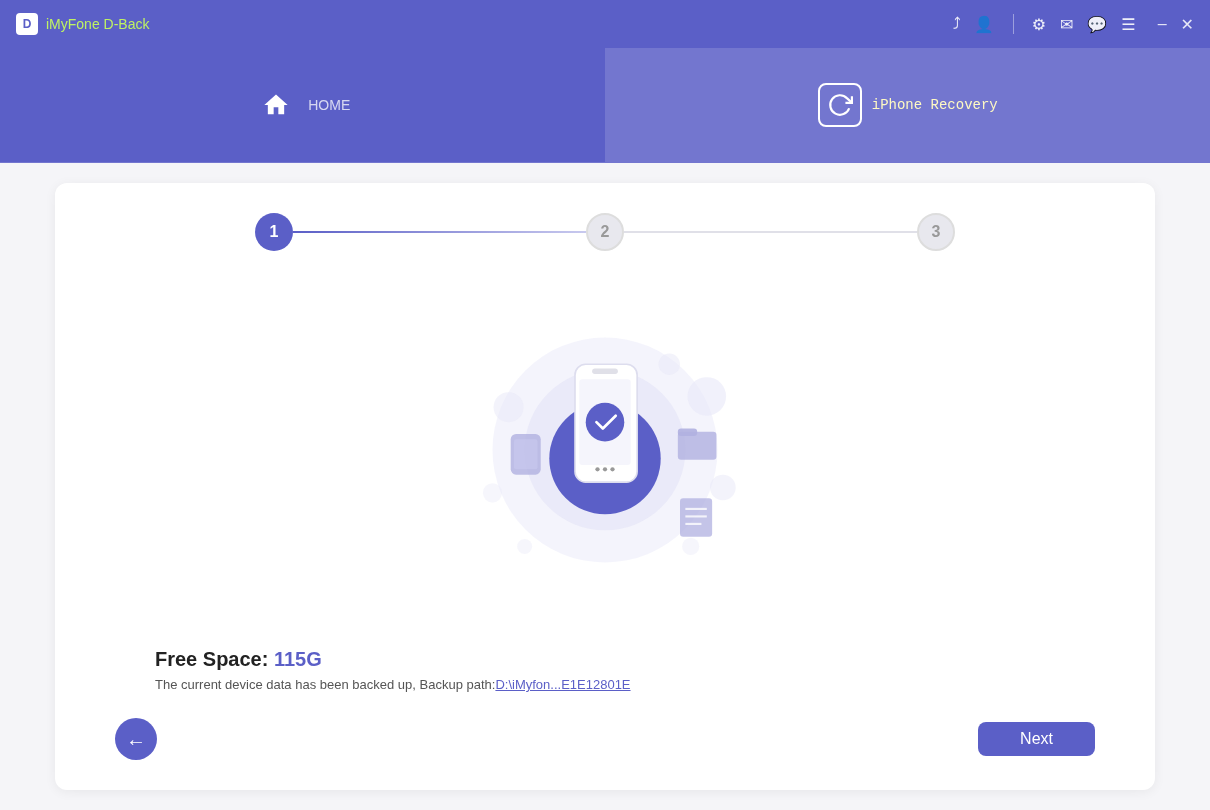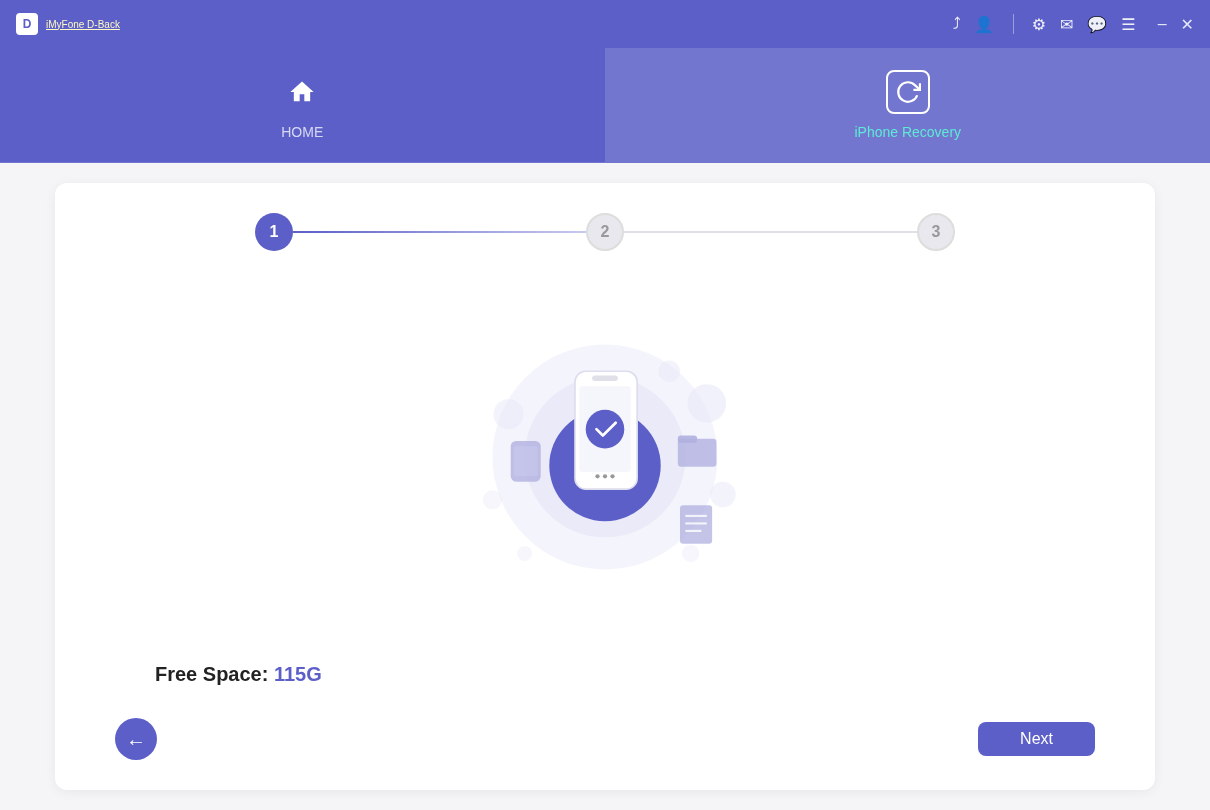--- a/index.html
+++ b/index.html
@@ -21,54 +21,55 @@
       color: white;
     }
     .title-bar-logo {
       width: 22px; height: 22px;
       background: white;
       color: #5b5fc7;
       border-radius: 4px;
       display: flex; align-items: center; justify-content: center;
       font-weight: bold; font-size: 12px;
     }
-    .title-bar-title { color: #fef9c3; font-size: 10px; font-weight: 500; text-decoration: underline; }
+    .title-bar-title { color: #bef264; font-size: 14px; font-weight: 500; }
     .title-bar-right {
       display: flex; align-items: center; gap: 14px;
     }
     .title-bar-icon { color: white; font-size: 16px; cursor: pointer; opacity: 0.9; }
     .title-bar-divider { width: 1px; height: 20px; background: rgba(255,255,255,0.4); margin: 0 4px; }
     .window-controls { display: flex; gap: 14px; margin-left: 8px; }
     .win-btn { color: white; font-size: 16px; cursor: pointer; opacity: 0.85; }
 
     
     .nav-bar {
       background: #5b5fc7;
       display: flex;
       height: 115px;
       border-bottom: 1px solid rgba(255,255,255,0.15);
     }
     .nav-item {
       flex: 1;
       display: flex;
-      flex-direction: column;
+      flex-direction: row;
       align-items: center;
       justify-content: center;
       gap: 10px;
       cursor: pointer;
       color: rgba(255,255,255,0.75);
       font-size: 15px;
       border-right: 1px solid rgba(255,255,255,0.15);
       transition: background 0.2s;
       position: relative;
     }
     .nav-item:last-child { border-right: none; }
     .nav-item.active {
       background: rgba(255,255,255,0.15);
-      color: #5eead4;
+      color: #fef9c3;
+      font-family: Liberation Mono, monospace;
     }
     .nav-icon-wrap {
       width: 44px; height: 44px;
       border: 2px solid rgba(255,255,255,0.7);
       border-radius: 8px;
       display: flex; align-items: center; justify-content: center;
       font-size: 22px;
     }
     .nav-item.active .nav-icon-wrap { border-color: white; }
     .nav-item:first-child .nav-icon-wrap { border: none; }
@@ -290,20 +291,23 @@
           <line x1="5" y1="24" x2="20" y2="24" stroke="white" stroke-width="2" opacity="0.8"></line>
         </g>
       </svg>
     </div>
 
     <div class="info-section">
       <div class="free-space-line">
         <strong>Free Space:</strong>
         <span class="free-space-value">115G</span>
       </div>
+      <div class="backup-path-line">
+        <span>The current device data has been backed up, Backup path:</span><a class="backup-path-link">D:\iMyfon...E1E12801E</a>
+      </div>
     </div>
 
     <div class="bottom-row">
       <button class="back-btn">
         <span>←</span>
       </button>
       <button class="next-btn">Next</button>
     </div>
 
   </div>

